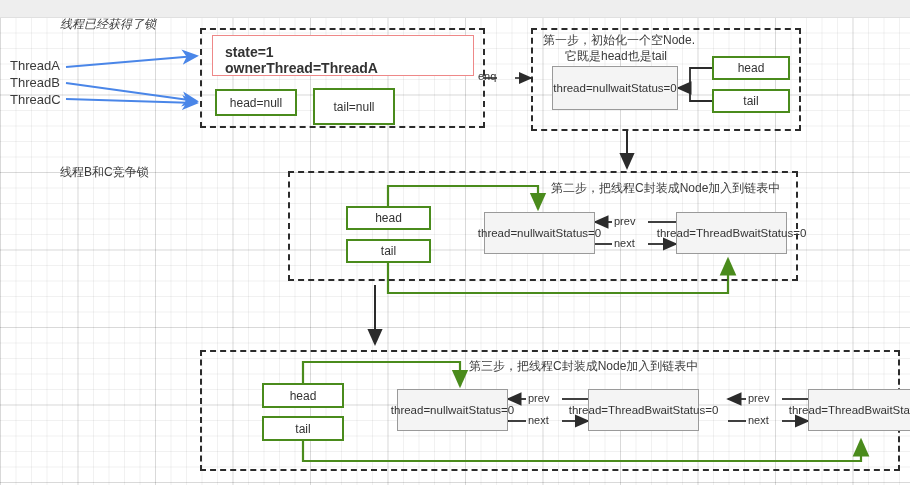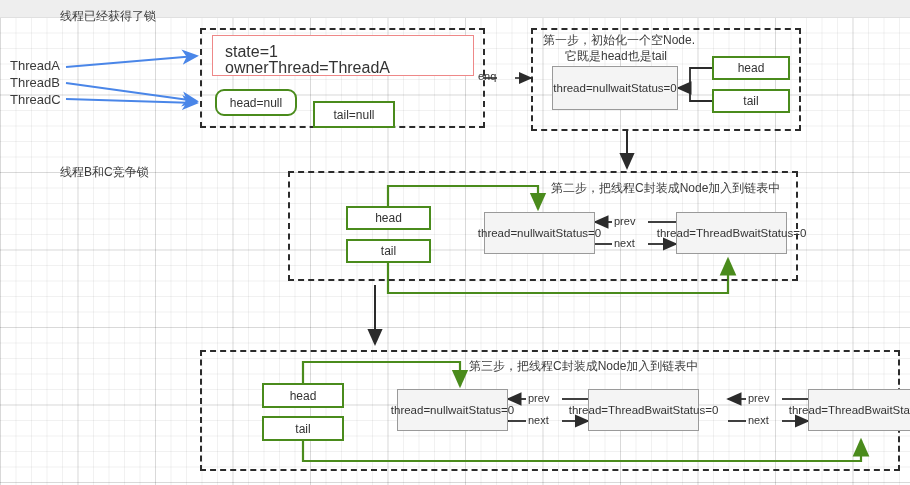--- a/index.html
+++ b/index.html
@@ -56,24 +56,25 @@
     color:#333;
     font-size:12px;
     white-space:nowrap;
   }
   .redbox{
     position:absolute;
     box-sizing:border-box;
     background:#ffffff;
     border:1.5px solid #e88;
     color:#333;
-    font-size:16px;
+    font-size:14px;
     line-height:16px;
     padding:8px 0 0 12px;
     white-space:nowrap;
+    font-weight:bold;
   }
   .cnlabel{
     position:absolute;
     color:#3a3a3a;
     font-size:12px;
     white-space:nowrap;
   }
   .edgelabel{
     position:absolute;
     color:#333;
@@ -173,39 +174,39 @@
     <g stroke="#2b2b2b" stroke-width="1.8" fill="none">
       <path d="M808,399 L782,399"></path>
       <path d="M746,399 L728,399" marker-end="url(#ablack)"></path>
     </g>
     <g stroke="#2b2b2b" stroke-width="1.8" fill="none">
       <path d="M728,421 L746,421"></path>
       <path d="M782,421 L808,421" marker-end="url(#ablack)"></path>
     </g>
   </svg>
 
-  <div class="cnlabel" style="left:60px;top:8px;">线程已经获得了锁</div>
+  <div class="cnlabel" style="left:60px;top:16px;font-style:italic;">线程已经获得了锁</div>
 
   <div class="thr" style="left:10px;top:58px;">ThreadA</div>
   <div class="thr" style="left:10px;top:75px;">ThreadB</div>
   <div class="thr" style="left:10px;top:92px;">ThreadC</div>
 
   <div class="cnlabel" style="left:60px;top:118px;margin-top:46px;">线程B和C竞争锁</div>
 
   <div class="edgelabel" style="left:478px;top:70px;">enq</div>
 
   <div class="dashbox" style="left:200px;top:28px;width:285px;height:100px;"></div>
 
   <div class="redbox" style="left:212px;top:35px;width:262px;height:41px;">
     <div>state=1</div>
     <div>ownerThread=ThreadA</div>
   </div>
 
-  <div class="greenbox" style="left:215px;top:89px;width:82px;height:27px;border-radius:9px;">head=null</div>
-  <div class="greenbox" style="left:313px;top:101px;width:82px;height:27px;">tail=null</div>
+  <div class="greenbox" style="left:215px;top:89px;width:82px;height:27px;">head=null</div>
+  <div class="greenbox" style="left:313px;top:88px;width:82px;height:37px;">tail=null</div>
 
   <div class="dashbox" style="left:531px;top:28px;width:270px;height:103px;"></div>
 
   <div class="cnlabel" style="left:543px;top:32px;">第一步，初始化一个空Node.</div>
   <div class="cnlabel" style="left:565px;top:48px;">它既是head也是tail</div>
 
   <div class="nodebox" style="left:552px;top:66px;width:126px;height:44px;">
     <div>thread=null</div>
     <div>waitStatus=0</div>
   </div>

